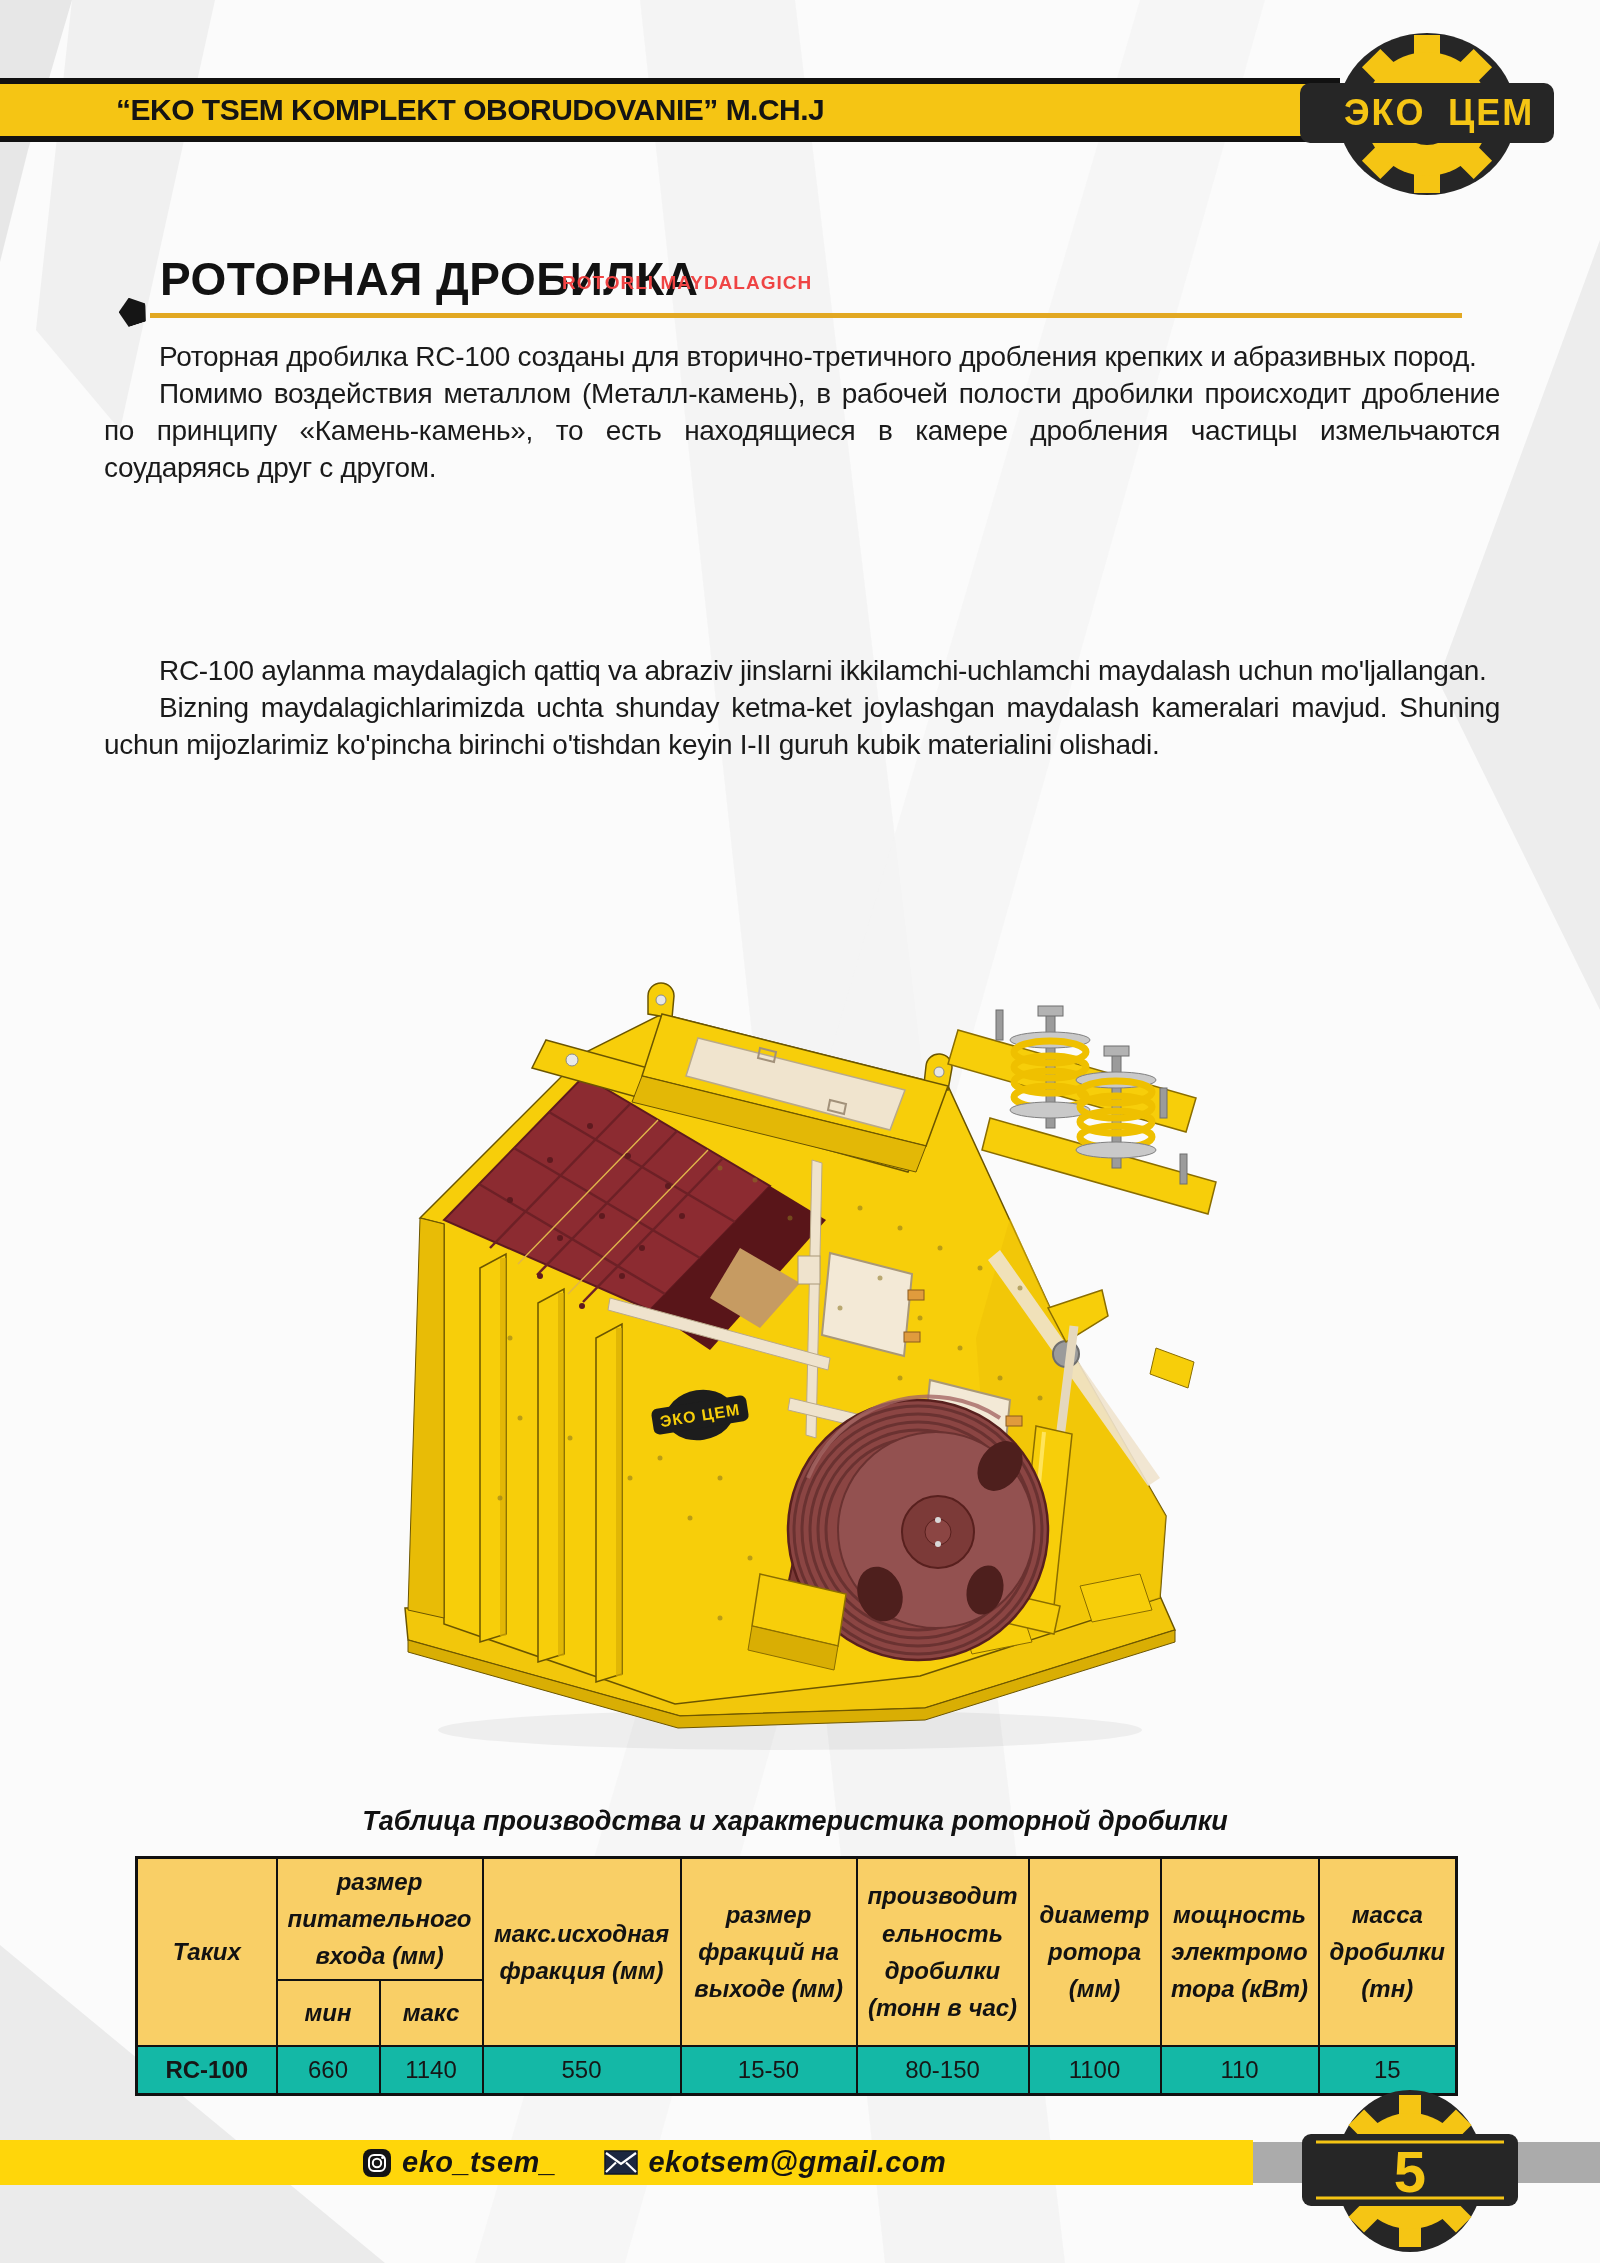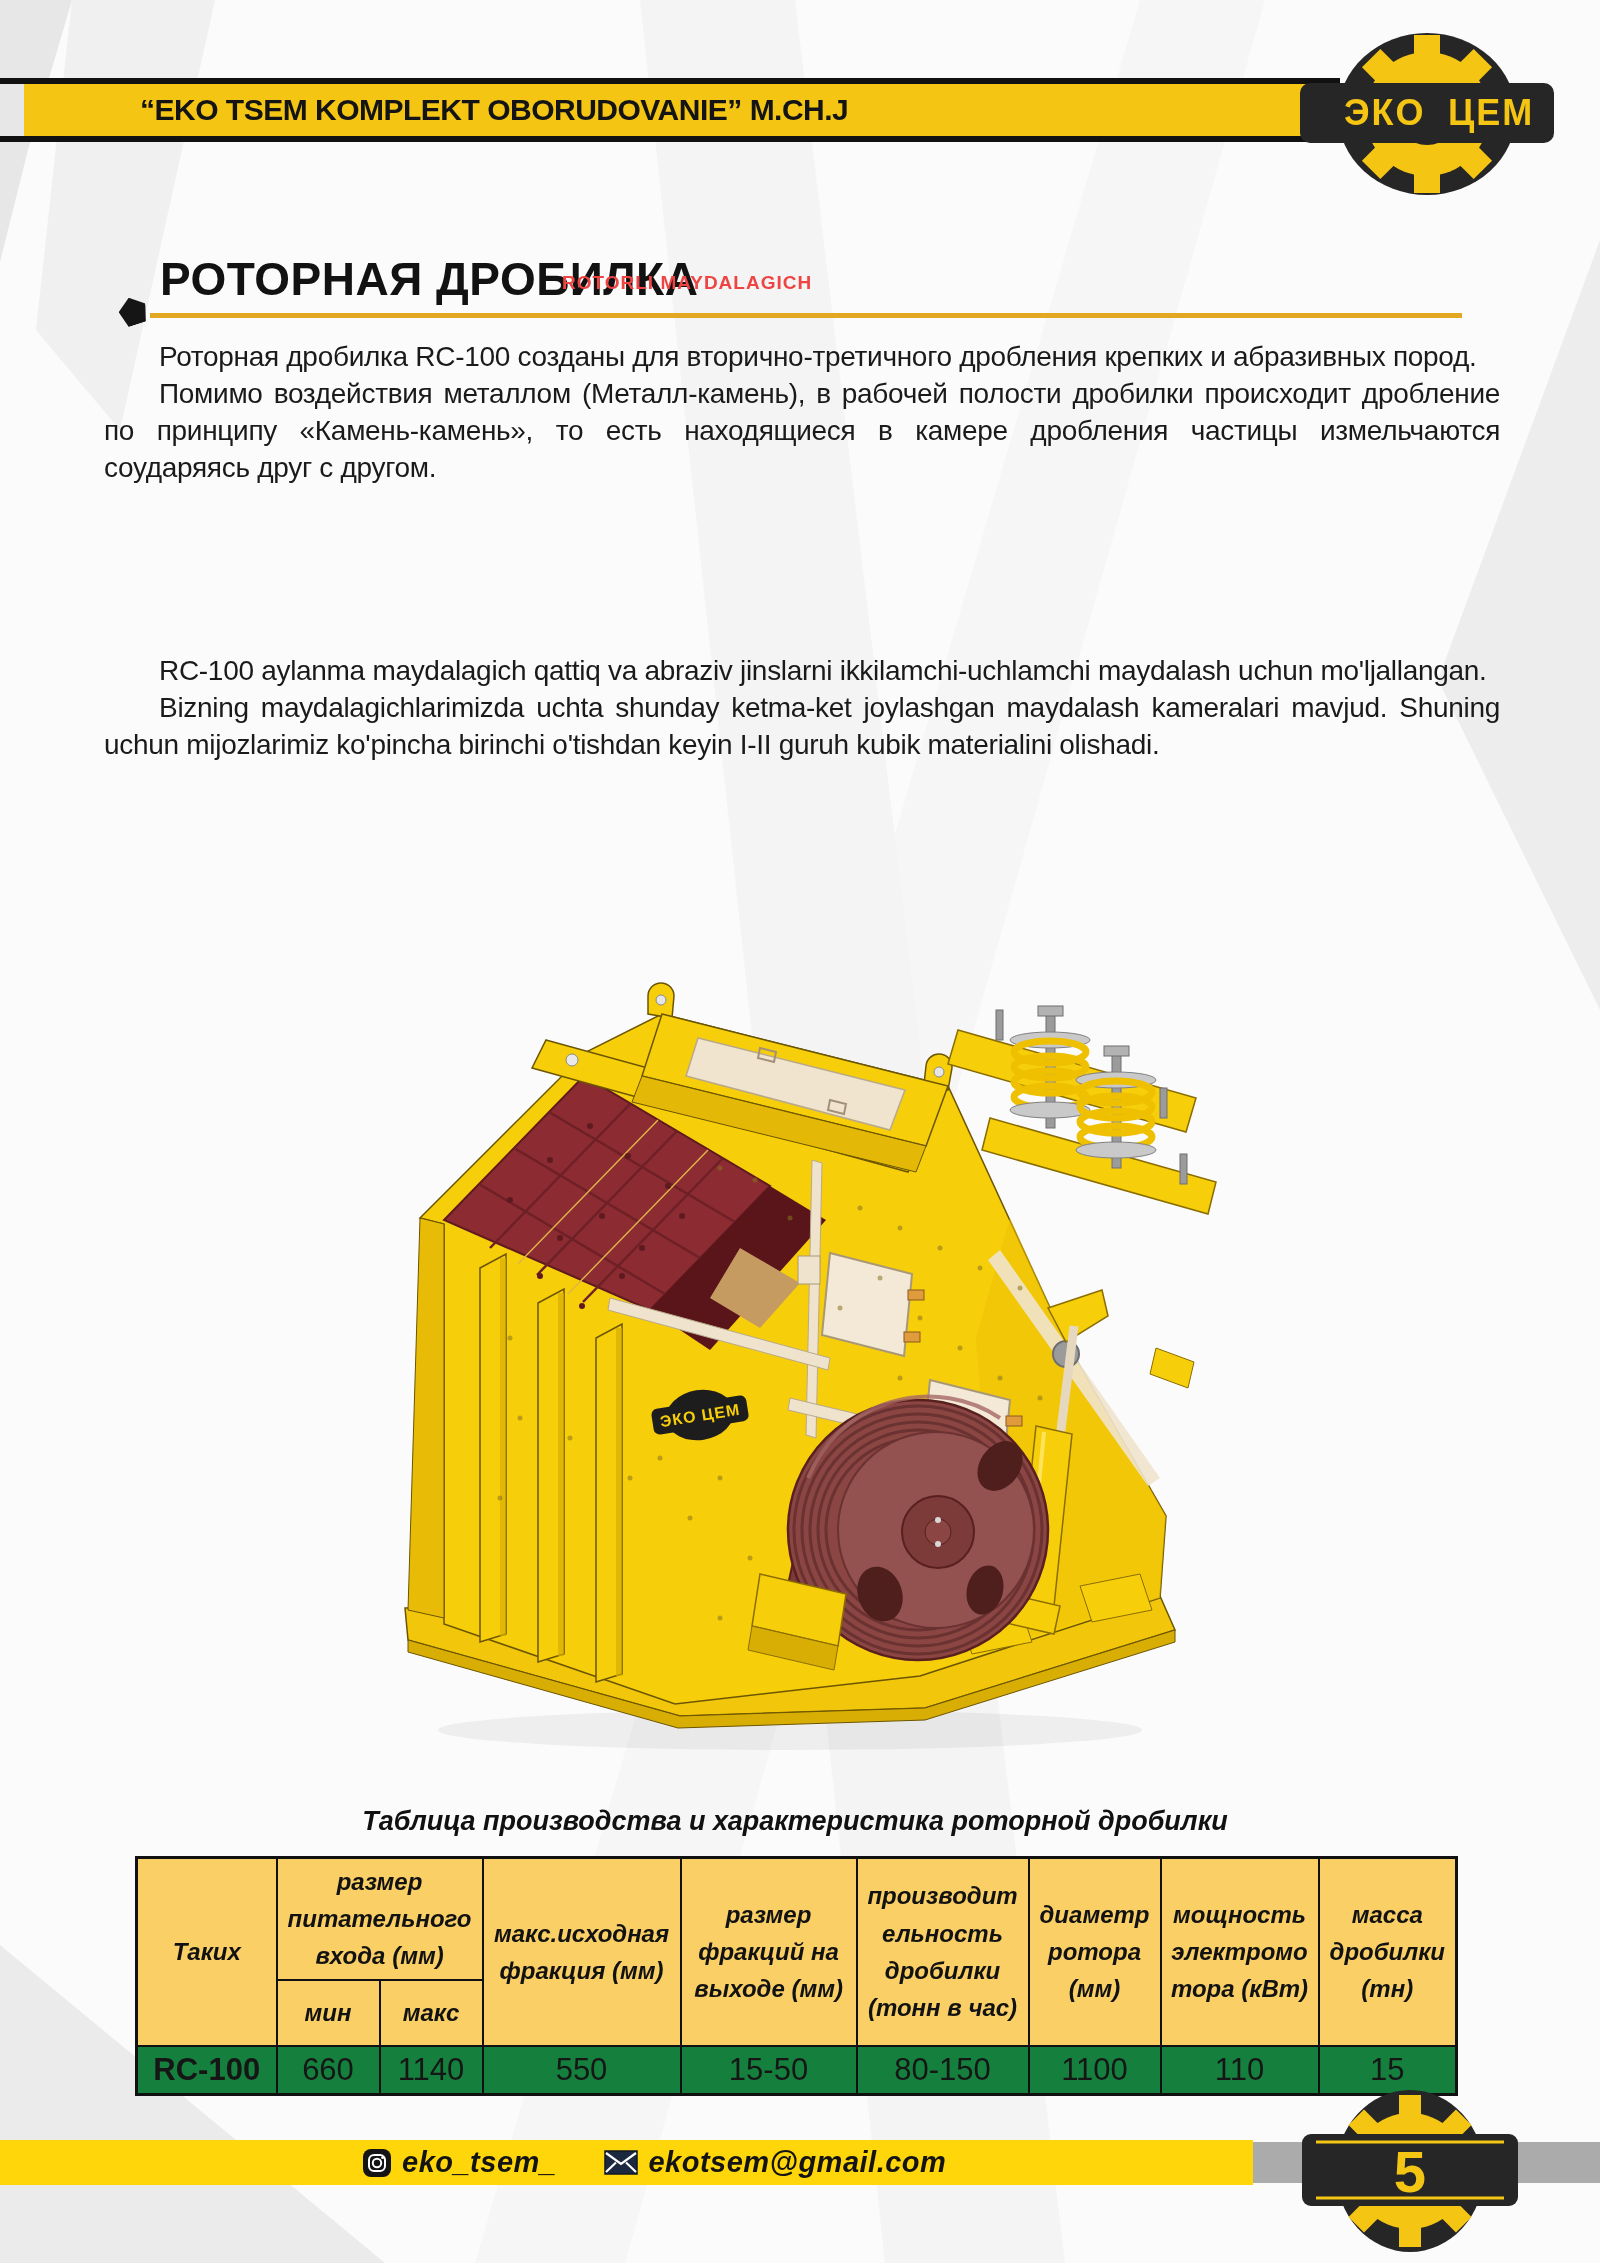--- a/index.html
+++ b/index.html
@@ -6,21 +6,21 @@
   body{width:1600px;height:2263px;position:relative;overflow:hidden;
        background:#fbfbfb;font-family:"Liberation Sans",sans-serif;color:#161616;}
   .abs{position:absolute;}
 
   
   #bg{left:0;top:0;width:1600px;height:2263px;z-index:0;}
 
   
   .topbar{left:0;top:78px;width:1340px;height:64px;z-index:2;}
   .topbar .line{height:6px;background:#111;}
-  .topbar .band{height:52px;background:#F5C514;display:flex;align-items:center;margin-left:24px;}
+  .topbar .band{height:52px;background:#F5C514;display:flex;align-items:center;}
   .topbar .band span{padding-left:116px;font-size:30px;font-weight:700;
       letter-spacing:-0.5px;color:#141414;white-space:nowrap;}
   #logo-main{left:1298px;top:28px;width:258px;height:172px;z-index:3;}
 
   
   .title-ru{left:160px;top:252px;font-size:46px;font-weight:800;letter-spacing:0.5px;
       color:#121212;white-space:nowrap;z-index:2;}
   .title-uz{left:562px;top:272px;font-size:19px;font-weight:600;letter-spacing:1px;
       color:#ef4444;white-space:nowrap;z-index:2;}
   .title-line{left:150px;top:313px;width:1312px;height:5px;background:#E2A822;z-index:2;}
@@ -41,21 +41,21 @@
   
   .table-title{left:135px;top:1806px;width:1320px;text-align:center;font-size:27px;
       font-weight:700;font-style:italic;color:#111;z-index:2;}
   table.spec{left:135px;top:1856px;width:1320px;border-collapse:collapse;z-index:2;
       position:absolute;table-layout:fixed;background:#F9CF66;}
   table.spec th,table.spec td{border:2px solid #111;text-align:center;vertical-align:middle;
       padding:2px 6px;}
   table.spec{border:3px solid #111;}
   table.spec th{font-size:24px;font-weight:700;font-style:italic;color:#121212;
       background:#F9CF66;line-height:1.55;}
-  table.spec td{font-size:31px;background:#15803d;font-weight:400;height:42px;}
+  table.spec td{font-size:24px;background:#14b8a6;font-weight:400;height:42px;}
   table.spec td.model{font-weight:700;}
   tr.h1{height:122px;} tr.h2{height:66px;}
   .brk{overflow-wrap:anywhere;word-break:break-word;}
 
   
   .foot-gray{left:1253px;top:2142px;width:347px;height:41px;background:#ABABAB;z-index:2;}
   .foot-yellow{left:0;top:2140px;width:1253px;height:45px;background:#FFD60A;z-index:3;
       display:flex;align-items:center;}
   .foot-yellow .item{display:flex;align-items:center;gap:10px;}
   .foot-yellow .lbl{font-size:29px;font-weight:700;color:#141414;letter-spacing:0.5px;font-style:italic;}

